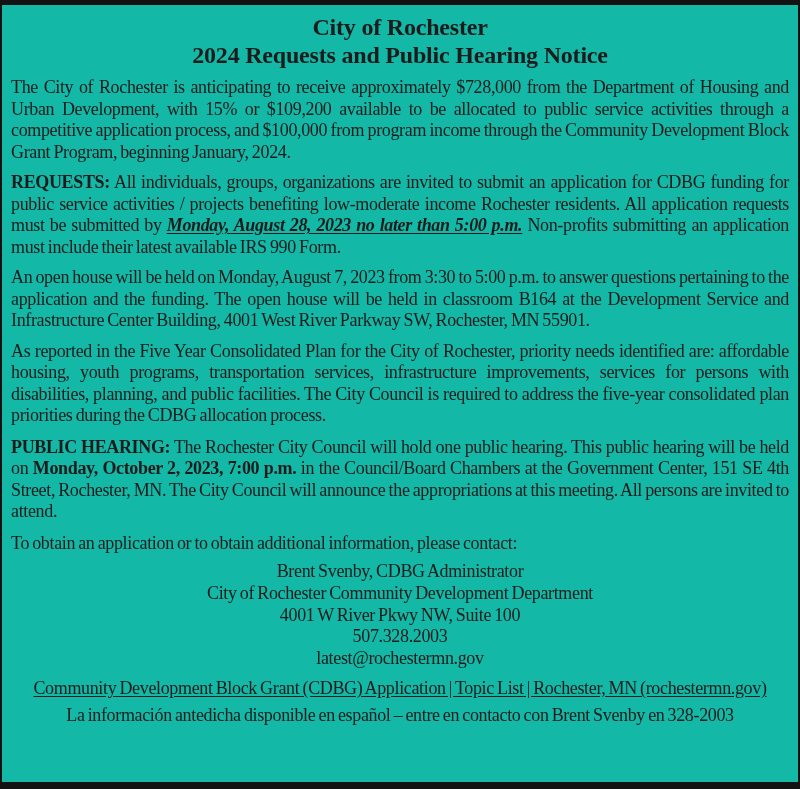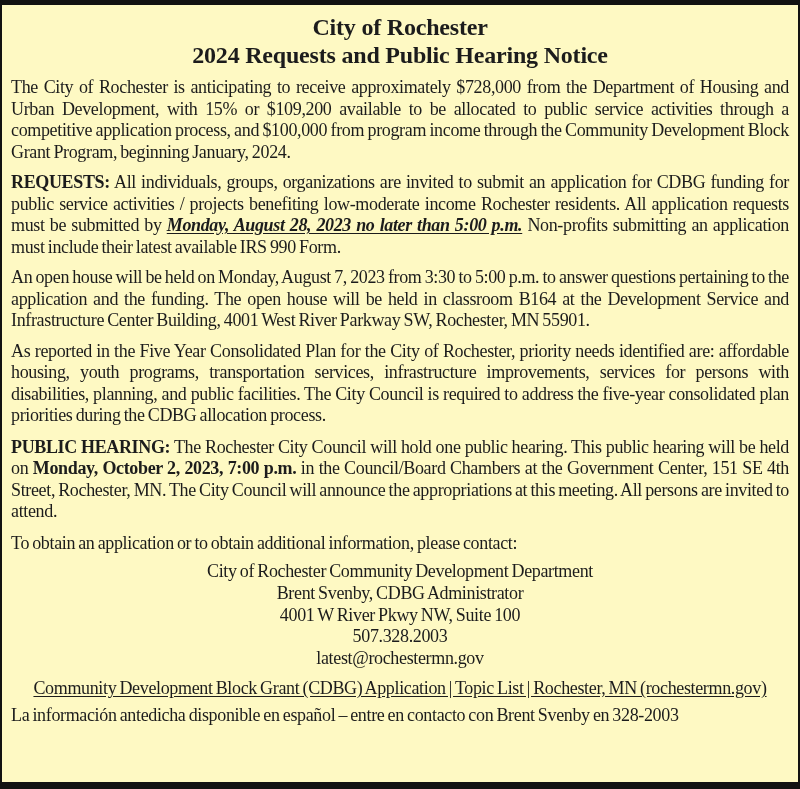--- a/index.html
+++ b/index.html
@@ -4,21 +4,21 @@
 <style>
   * { margin: 0; padding: 0; box-sizing: border-box; }
   html, body { background: #e9e9e9; }
   body {
     width: 800px;
     font-family: "Liberation Serif", "DejaVu Serif", serif;
   }
   .notice {
     width: 800px;
     height: 789px;
-    background: #fef9c3;
+    background: #14b8a6;
     color: #1c1c1c;
     border-top: 5px solid #121212;
     border-bottom: 7px solid #121212;
     border-left: 2px solid #121212;
     border-right: 2px solid #121212;
     padding: 8px 9px 0 9px;
     overflow: hidden;
     font-size: 18px;
     line-height: 21.5px;
     letter-spacing: -0.35px;
@@ -56,20 +56,21 @@
     white-space: nowrap;
   }
   .link-line span {
     text-decoration: underline;
     text-underline-offset: 2px;
     color: #1c1c1c;
     cursor: pointer;
   }
   .spanish-line {
     margin-top: 6px;
+    text-align: center;
   }
 </style>
 </head>
 <body>
 
 <div class="notice">
 
   <div class="title-block">
     <div>City of Rochester</div>
     <div>2024 Requests and Public Hearing Notice</div>
@@ -81,22 +82,22 @@
 
   <p class="body-par"><span>An open house will be held on Monday, August 7, 2023 from 3:30 to 5:00 p.m. to answer questions pertaining to the application and the funding.  The open house will be held in classroom B164 at the Development Service and Infrastructure Center Building, 4001 West River Parkway SW, Rochester, MN 55901.</span></p>
 
   <p class="body-par"><span>As reported in the Five Year Consolidated Plan for the City of Rochester, priority needs identified are: affordable housing, youth programs, transportation services, infrastructure improvements, services for persons with disabilities, planning, and public facilities. The City Council is required to address the five-year consolidated plan priorities during the CDBG allocation process.</span></p>
 
   <p class="body-par mt10"><span class="bold">PUBLIC HEARING:</span><span>  The Rochester City Council will hold one public hearing.  This public hearing will be held on </span><span class="bold">Monday, October 2, 2023, 7:00 p.m.</span><span> in the Council/Board Chambers at the Government Center, 151 SE 4th Street, Rochester, MN.  The City Council will announce the appropriations at this meeting.  All persons are invited to attend.</span></p>
 
   <p class="contact-intro"><span>To obtain an application or to obtain additional information, please contact:</span></p>
 
   <div class="contact-block">
+    <div>Brent Svenby, CDBG Administrator</div>
     <div>City of Rochester Community Development Department</div>
-    <div>Brent Svenby, CDBG Administrator</div>
     <div>4001 W River Pkwy NW, Suite 100</div>
     <div>507.328.2003</div>
     <div>latest@rochestermn.gov</div>
   </div>
 
   <div class="link-line"><span>Community Development Block Grant (CDBG) Application | Topic List | Rochester, MN (rochestermn.gov)</span></div>
 
   <div class="spanish-line"><span>La información antedicha disponible en español – entre en contacto con Brent Svenby en 328-2003</span></div>
 
 </div>

